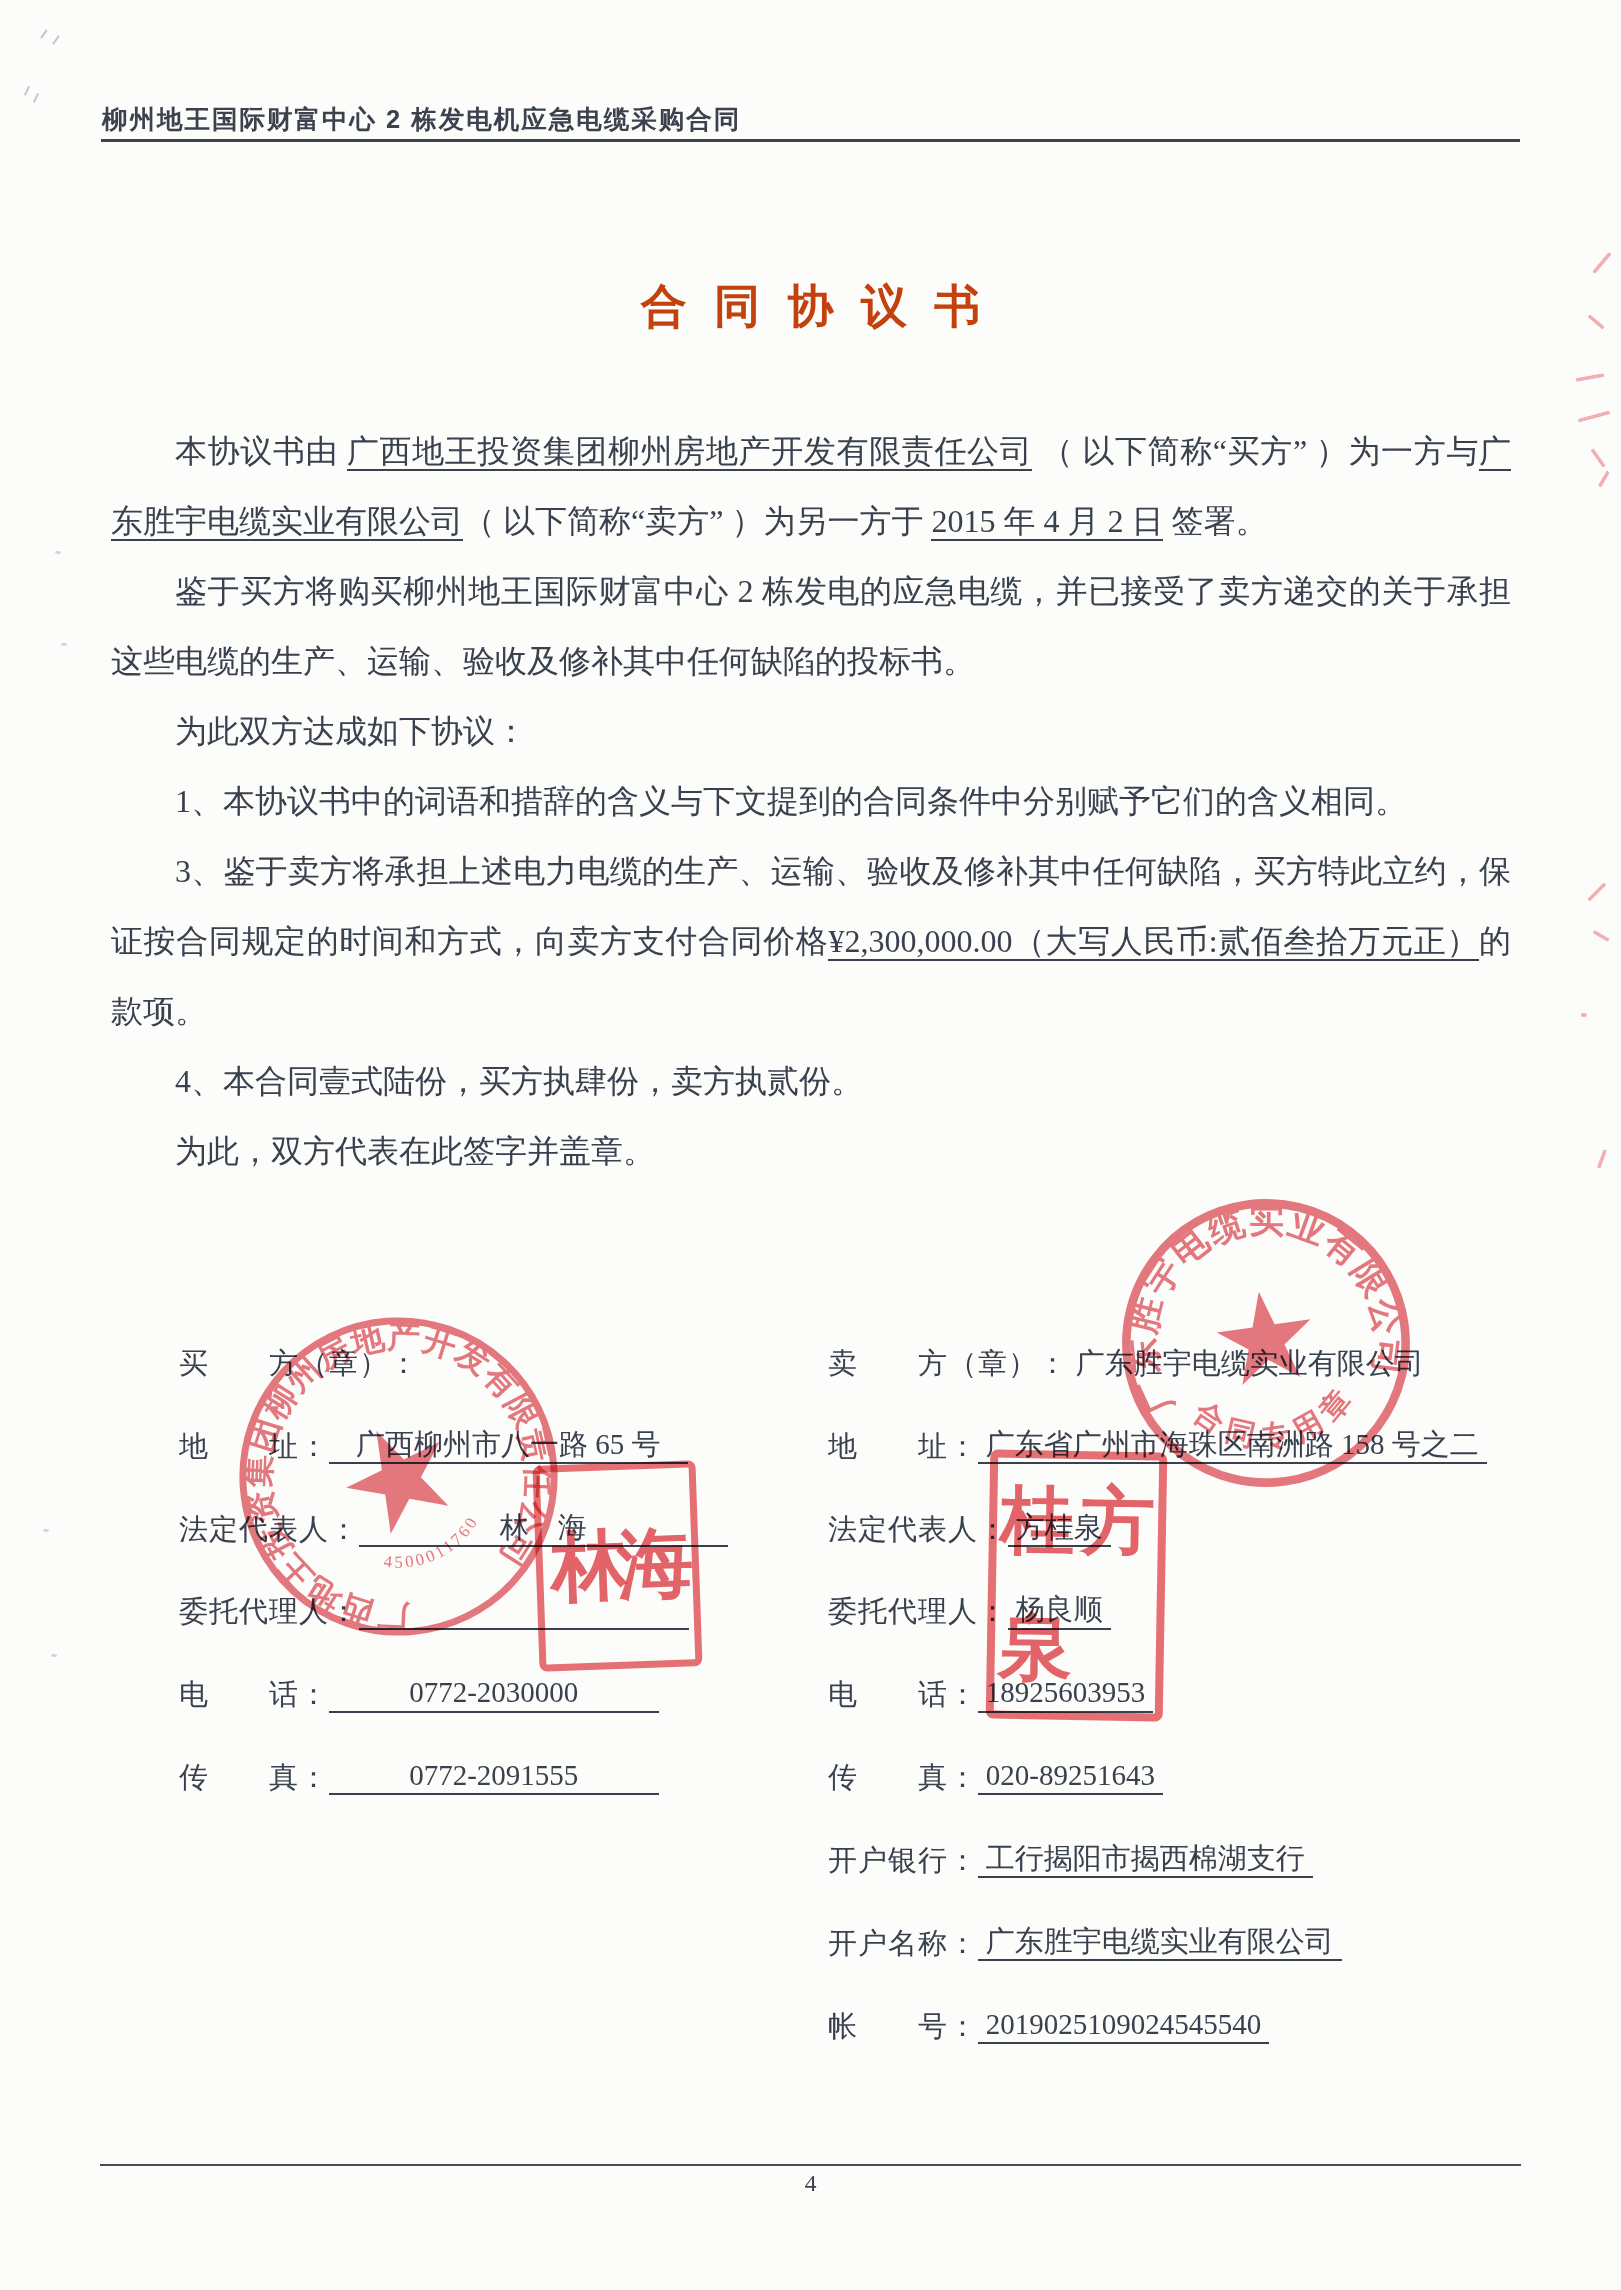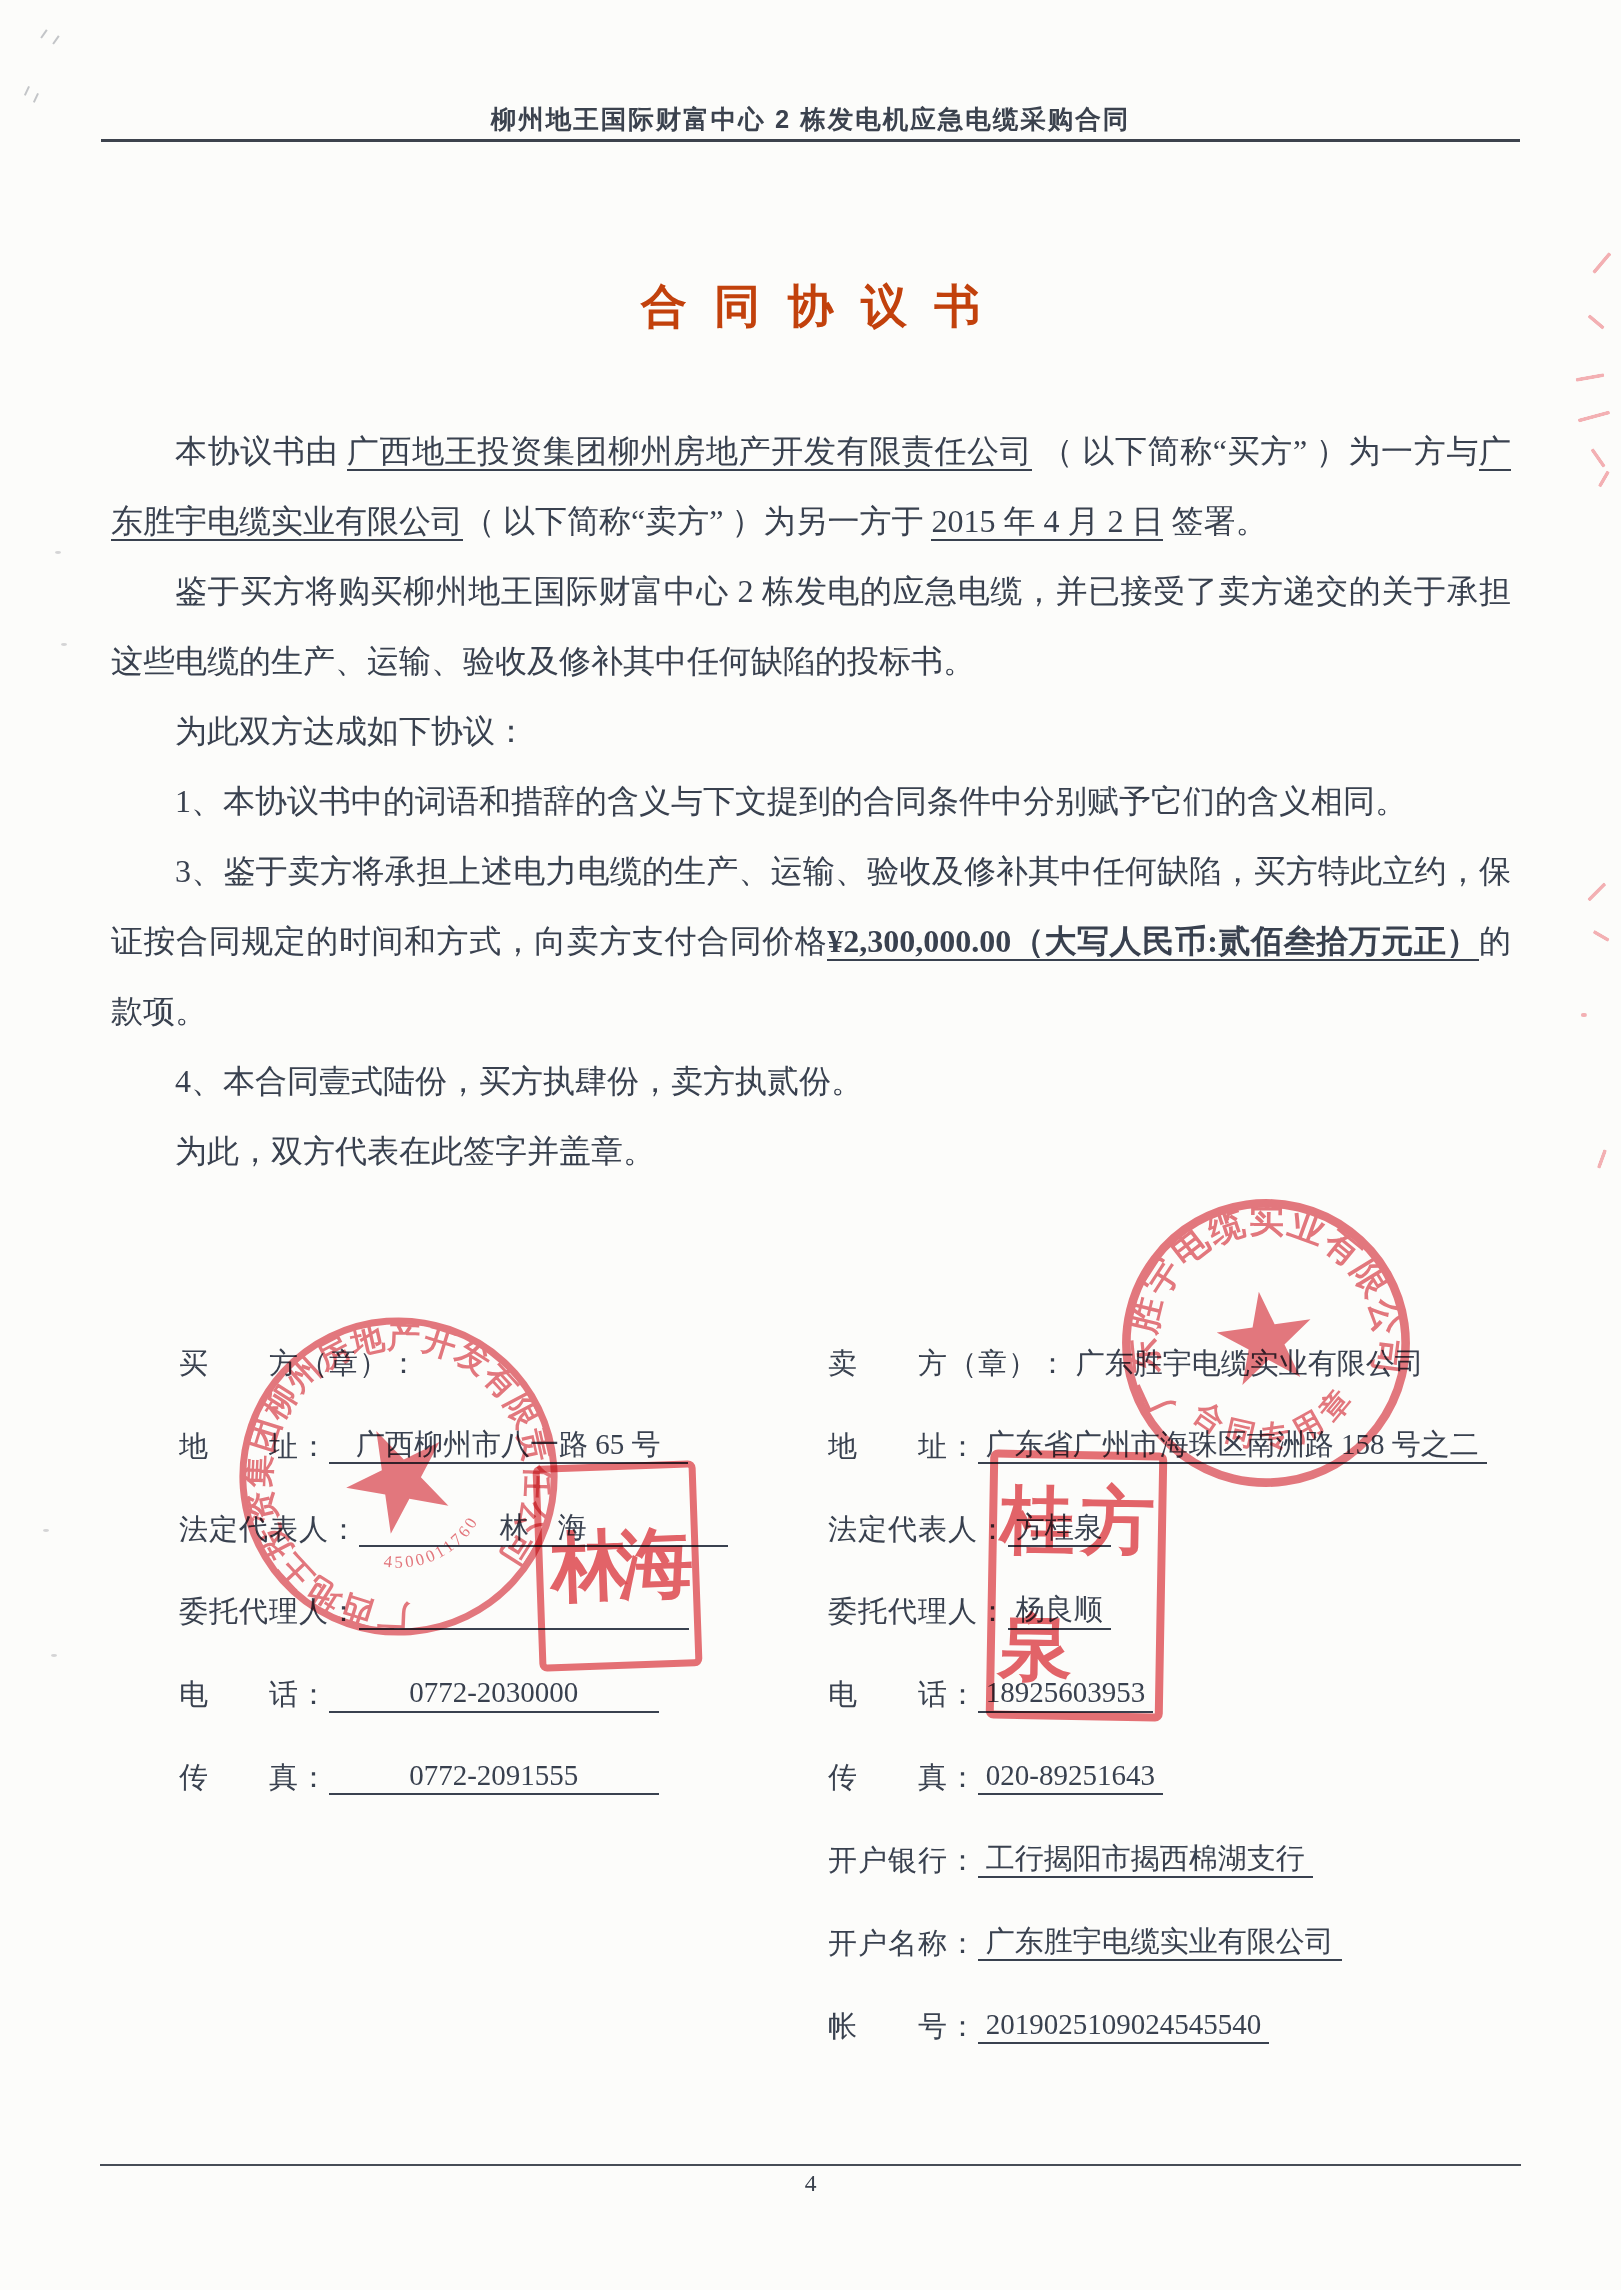--- a/index.html
+++ b/index.html
@@ -5,37 +5,37 @@
   html,body{margin:0;padding:0;background:#e8e8e6;}
   .doc{
     position:relative;width:1621px;height:2291px;margin:0 auto;
     background:#fcfcfa;overflow:hidden;
     font-family:"Liberation Serif","DejaVu Serif",serif;
     color:#39414f;
   }
   
   .hdr{
     position:absolute;top:102px;left:102px;right:102px;
-    text-align:center;font-family:"Liberation Sans","DejaVu Sans",sans-serif;
+    font-family:"Liberation Sans","DejaVu Sans",sans-serif;
     font-weight:bold;font-size:25.5px;letter-spacing:2px;color:#3b424e;
   }
   .hdr-rule{position:absolute;top:139px;left:101px;right:101px;height:2.9px;background:#3d434d;}
   
   .title{
     position:absolute;top:276px;left:0;right:0;text-align:center;
     font-size:46px;font-weight:bold;letter-spacing:27.4px;padding-left:27.4px;color:#c2410c;
   }
   
   .body-text{
     position:absolute;top:416px;left:111px;width:1400px;
     font-size:32px;line-height:70px;text-align:justify;color:#39414f;
   }
   .body-text p{margin:0;text-indent:2em;}
   .ul{border-bottom:2px solid #39414f;}
-  .bold{font-weight:bold;}
+  .bold{font-weight:normal;}
   
   .sig-col{position:absolute;top:1304px;font-size:29px;}
   .sig-col.left{left:179px;width:627px;}
   .sig-col.right{left:828px;width:686px;}
   .sig-row{height:77px;display:flex;align-items:flex-end;padding-bottom:5.9px;white-space:nowrap;}
   .sig-label{line-height:1.25;letter-spacing:1px;}
   .sig-value{display:inline-block;line-height:1.25;padding:0 7.8px;}
   .sig-value.ul{border-bottom:2px solid #39414f;}
   .sig-value.ctr{text-align:center;}
   

